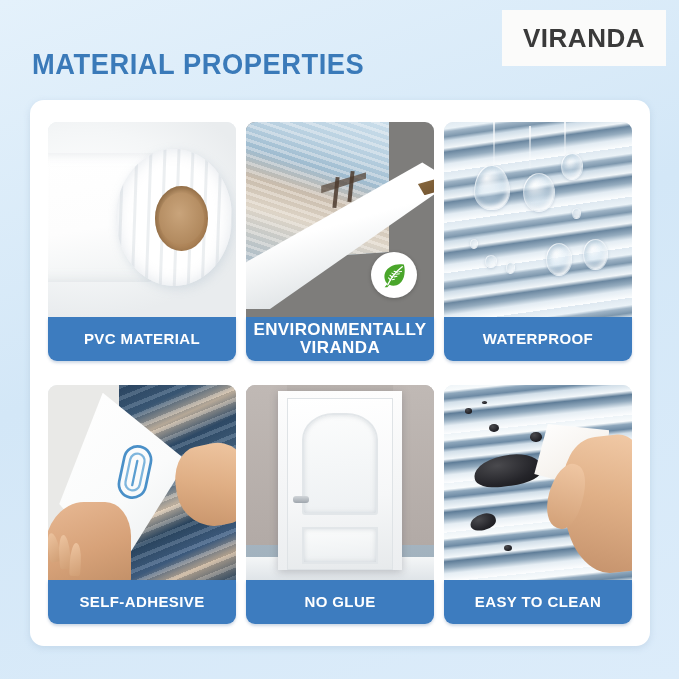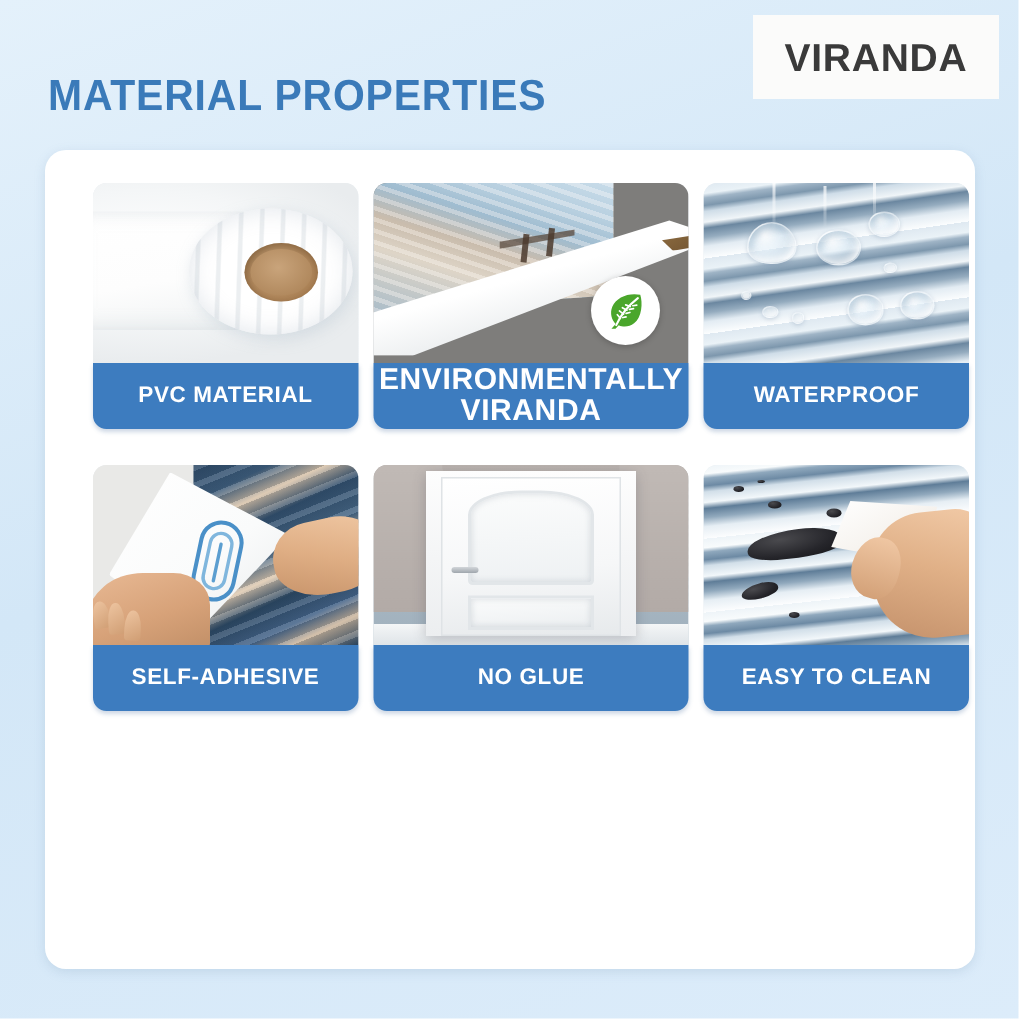--- a/index.html
+++ b/index.html
@@ -54,24 +54,24 @@
     top: 100px;
     width: 620px;
     height: 546px;
     background: #ffffff;
     border-radius: 14px;
     box-shadow: 0 2px 7px rgba(120,150,180,0.22);
   }
 
   .grid {
     position: absolute;
-    left: 32px;
+    left: 18px;
     top: 22px;
     width: 584px;
-    height: 352px;
+    height: 502px;
     display: grid;
     grid-template-columns: repeat(3, 1fr);
     grid-template-rows: repeat(2, 1fr);
     column-gap: 10px;
     row-gap: 24px;
   }
 
   .tile {
     position: relative;
     display: flex;
@@ -97,21 +97,21 @@
     font-weight: bold;
     letter-spacing: 0.4px;
     display: flex;
     align-items: center;
     justify-content: center;
     text-align: center;
     line-height: 1.05;
     padding: 0 4px;
     box-shadow: 0 2px 3px rgba(60,100,150,0.25);
   }
-  .tile-label.two-line { font-size: 20px; }
+  .tile-label.two-line { font-size: 17px; }
 
   
   .pvc-bg {
     position: absolute; inset: 0;
     background:
       radial-gradient(ellipse 90% 60% at 20% 40%, #ffffff 0%, #f4f6f7 60%, #e9ecee 100%);
   }
   .pvc-sheet {
     position: absolute;
     left: -4%; top: 16%;

